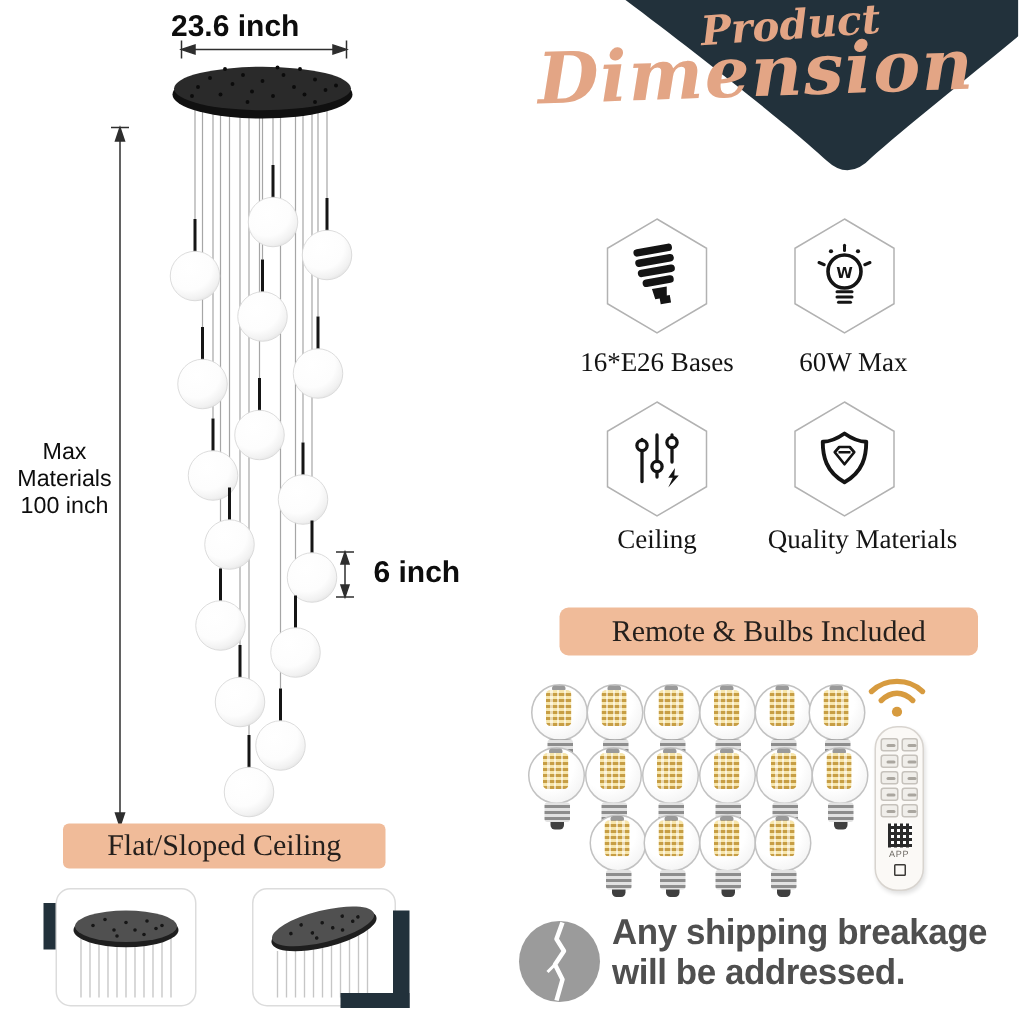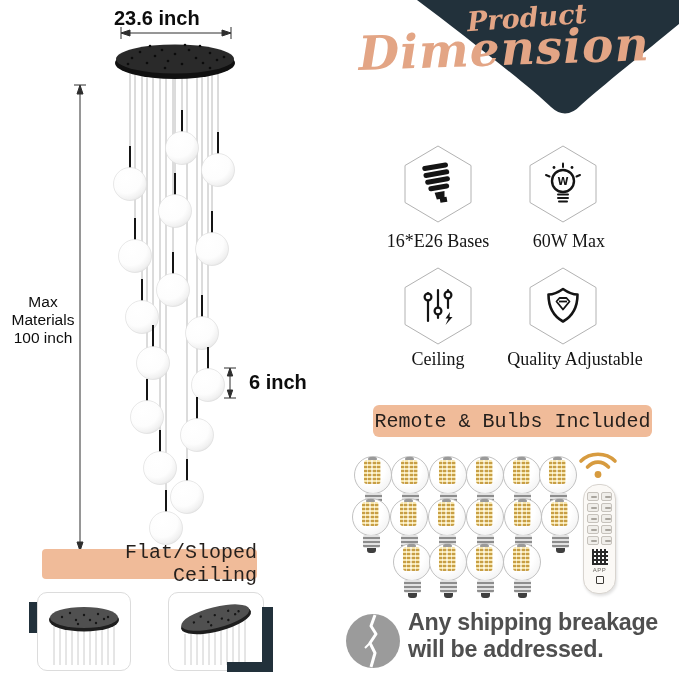--- a/index.html
+++ b/index.html
@@ -21,21 +21,21 @@
   .lbl-width{left:114px;top:7px;width:124px;font-size:20px;}
   .lbl-max{left:0px;top:293px;width:86px;text-align:center;font-size:15.5px;line-height:1.15;font-weight:400;}
   .lbl-globe{left:249px;top:371px;font-size:20px;}
 
   
   .hex-card{position:absolute;width:68px;height:78px;}
   .feature-label{position:absolute;font-family:"Liberation Serif",serif;font-size:18px;color:#141414;text-align:center;white-space:nowrap;}
 
   
   .peach-banner{position:absolute;background:#f0bb99;display:flex;align-items:center;justify-content:center;
-    font-family:Liberation Mono, monospace;color:#241f1c;}
+    font-family:Liberation Serif, serif;color:#241f1c;}
   .banner-remote{left:373px;top:405px;width:279px;height:32px;border-radius:6px;font-size:20px;}
   .banner-ceiling{left:42px;top:549px;width:215px;height:30px;border-radius:4px;font-size:20px;text-align:right;}
 
   
   .bulb{position:absolute;width:38px;height:60px;}
   .bulb .globe{position:absolute;left:0;top:0;width:38px;height:38px;border-radius:50%;
     background:radial-gradient(circle at 38% 32%, #ffffff 48%, #f4f4f4 78%, #e2e2e2 100%);
     border:1px solid #c2c2c2;box-sizing:border-box;}
   .bulb .leds{position:absolute;left:10px;top:4px;width:17px;height:24px;border-radius:3px;
     background:
@@ -247,21 +247,21 @@
       <g transform="translate(34,39)" stroke="#141414" fill="none" stroke-linejoin="round">
         <path d="M0,-17 C5,-13.5 11,-11.5 14.5,-11.5 C14.5,-2 12.5,8.5 0,15.5 C-12.5,8.5 -14.5,-2 -14.5,-11.5 C-11,-11.5 -5,-13.5 0,-17 Z" stroke-width="2.6"></path>
         <path d="M-6.5,-4.5 L-3.5,-8 L3.5,-8 L6.5,-4.5 L0,3.5 Z" stroke-width="1.8"></path>
         <line x1="-4" y1="-4.5" x2="4" y2="-4.5" stroke-width="1.8"></line>
       </g>
     </svg>
   </div>
   <div class="feature-label" style="left:380px;top:231px;width:116px;">16*E26 Bases</div>
   <div class="feature-label" style="left:513px;top:231px;width:92px;text-align:right;">60W Max</div>
   <div class="feature-label" style="left:395px;top:349px;width:86px;">Ceiling</div>
-  <div class="feature-label" style="left:502px;top:349px;width:146px;">Quality Adjustable</div>
+  <div class="feature-label" style="left:502px;top:349px;width:146px;">Quality Materials</div>
 
   <div class="peach-banner banner-remote">Remote &amp; Bulbs Included</div>
   <div id="bulbs">
       <div class="bulb" style="left: 354px; top: 456px; z-index: 1;">
         <div class="globe"></div>
         <div class="ledcap"></div>
         <div class="leds"></div>
         <div class="base"></div>
         <div class="tip"></div>
       </div>

